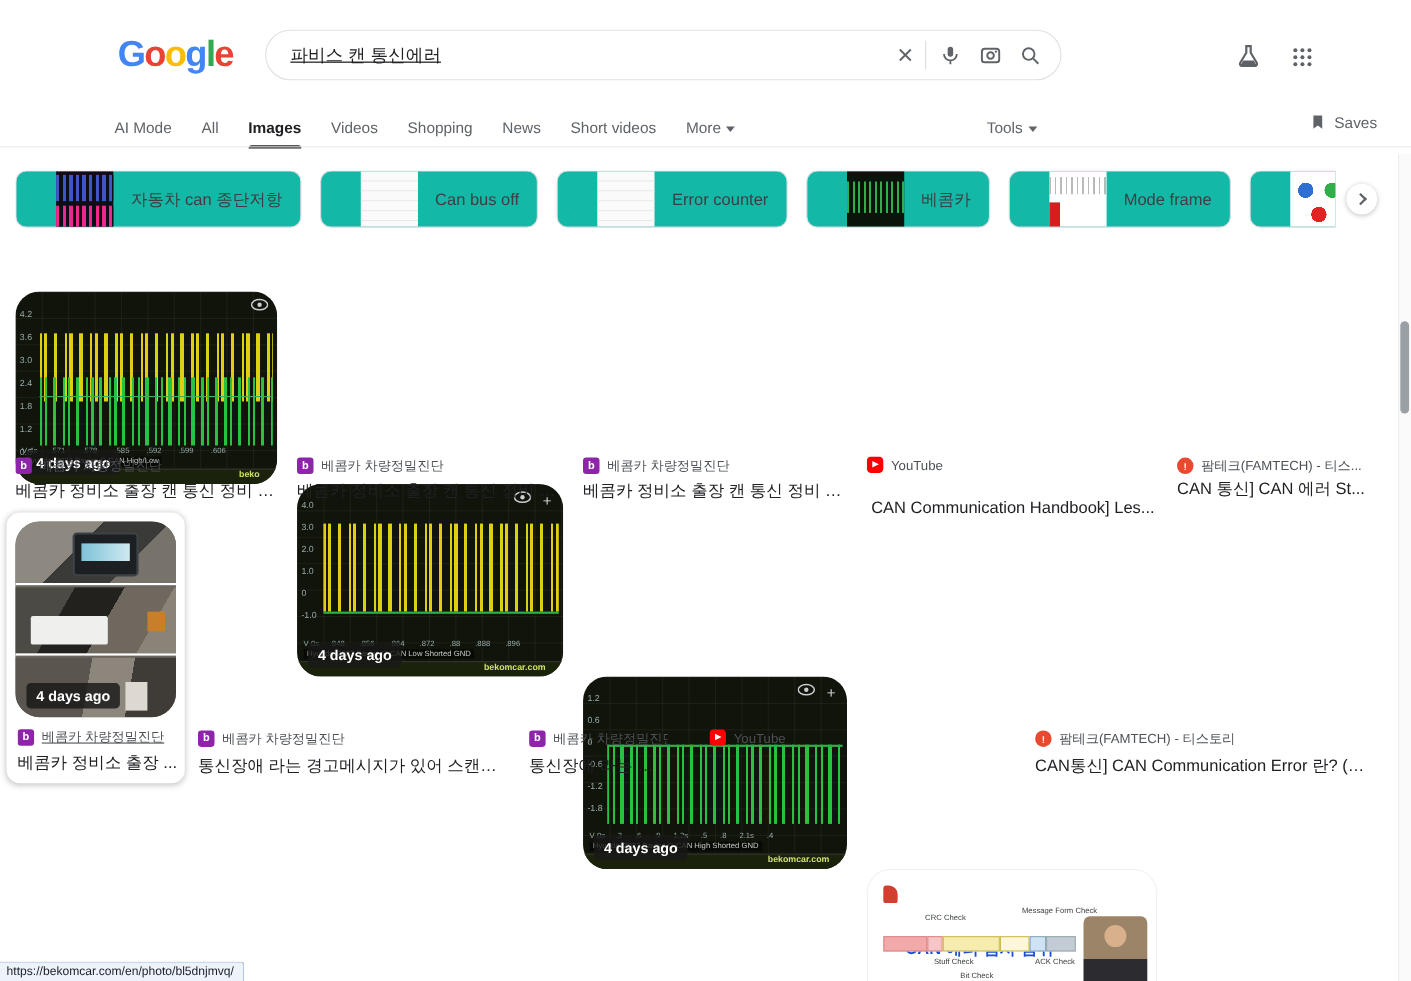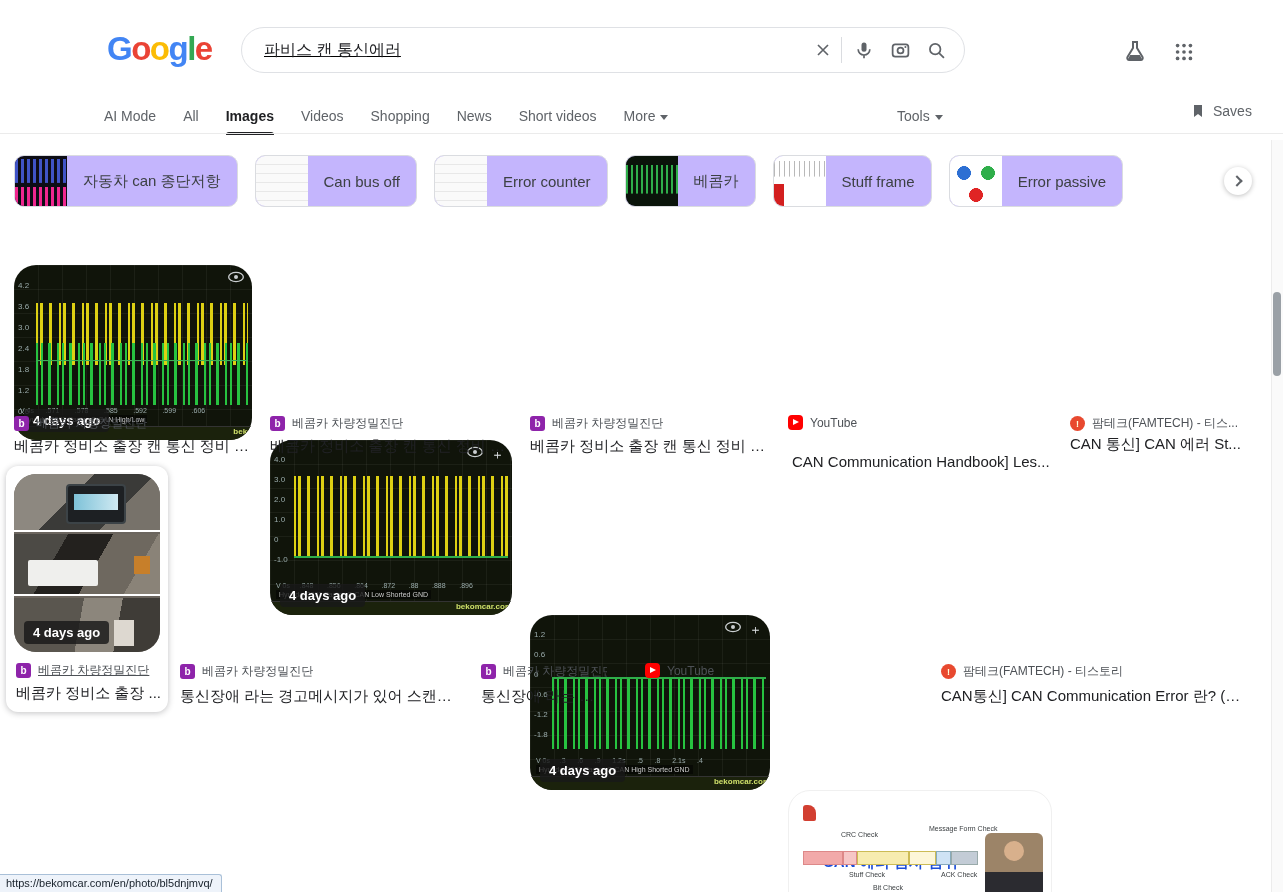--- a/index.html
+++ b/index.html
@@ -20,40 +20,40 @@
   
   .tabs { display:flex; align-items:center; gap:27px; font-size:14px; color:#5f6368; }
   .tab { padding:8px 0 11px; cursor:pointer; position:relative; }
   .tab.active { color:#202124; font-weight:bold; }
   .tab.active:after { content:""; position:absolute; left:0; right:0; bottom:0; height:3px; background:#202124; border-radius:3px 3px 0 0; }
   .caret { display:inline-block; width:0; height:0; border-left:4px solid transparent; border-right:4px solid transparent; border-top:5px solid #5f6368; margin-left:5px; vertical-align:middle; }
   .navline { position:absolute; left:0; right:0; top:133px; height:1px; background:#ebebeb; }
 
   
   .chiprow { display:flex; gap:17px; align-items:center; overflow:hidden; }
-  .chip { display:flex; align-items:center; height:52px; border:1px solid #dadce0; border-radius:10px; background:#c4b5fd; overflow:hidden; cursor:pointer; flex:0 0 auto; }
+  .chip { display:flex; align-items:center; height:52px; border:1px solid #dadce0; border-radius:10px; background:#14b8a6; overflow:hidden; cursor:pointer; flex:0 0 auto;padding-left:36px; }
   .chip .cthumb { width:52px; height:52px; flex:0 0 auto; }
   .chip .clabel { font-size:15px; color:#3c4043; padding:0 16px; white-space:nowrap; }
   .t-pinkblue { background-color:#0d0d16;
     background-image:repeating-linear-gradient(90deg,#4054c7 0 3px,#0d0d16 3px 6px),repeating-linear-gradient(90deg,#f0268f 0 3px,#0d0d16 3px 6px);
     background-size:100% 46%,100% 40%; background-position:0 4px,0 32px; background-repeat:no-repeat; }
   .t-greenwave { background-color:#0a140a;
     background-image:repeating-linear-gradient(90deg,#2fae4a 0 2px,rgba(0,0,0,0) 2px 5px);
     background-size:100% 55%; background-position:0 10px; background-repeat:no-repeat; }
   .t-white { background:#fafafa; background-image:linear-gradient(#e8e8e8 1px,transparent 1px); background-size:100% 9px; }
   .t-redframe { background:#fff; background-image:linear-gradient(90deg,#d31f1f 0 10px,transparent 10px),repeating-linear-gradient(90deg,#b9b9b9 0 1px,transparent 1px 5px); background-size:100% 45%,100% 30%; background-position:0 100%,0 6px; background-repeat:no-repeat; }
   .t-circles { background:#fff;
     background-image:radial-gradient(circle 7px at 14px 18px,#2d6fd3 98%,transparent),radial-gradient(circle 7px at 38px 18px,#2fae4a 98%,transparent),radial-gradient(circle 7px at 26px 40px,#e02424 98%,transparent); }
   .chip-chevron { width:28px; height:28px; border-radius:50%; background:#fff; box-shadow:0 1px 5px rgba(0,0,0,.25); display:flex; align-items:center; justify-content:center; cursor:pointer; }
   .chev { width:8px; height:8px; border-right:2px solid #5f6368; border-top:2px solid #5f6368; transform:rotate(45deg); margin-left:-3px; }
 
   
   .thumb { border-radius:22px; overflow:hidden; position:relative; cursor:pointer; }
   .badge { position:absolute; left:10px; bottom:8px; background:rgba(25,25,25,.82); color:#fff; font-size:13px; font-weight:bold; padding:4px 9px; border-radius:4px; }
-  .wm { position:absolute; right:0; bottom:4px; font-size:8px; font-weight:bold; color:#cfe06a;margin-left:14px; }
+  .wm { position:absolute; right:16px; bottom:4px; font-size:8px; font-weight:bold; color:#cfe06a;margin-left:14px; }
   .srcline { display:flex; align-items:center; gap:7px; font-size:12px; color:#4d5156; white-space:nowrap; overflow:hidden; }
   .favicon { width:15px; height:15px; border-radius:3px; flex:0 0 auto; display:flex; align-items:center; justify-content:center; }
   .fav-b { background:#8e24aa; color:#fff; font-size:10px; font-weight:bold; }
   .fav-yt { background:#f00; border-radius:4px; position:relative; }
   .fav-yt:after { content:""; position:absolute; left:5px; top:4px; border-left:6px solid #fff; border-top:3.5px solid transparent; border-bottom:3.5px solid transparent; }
   .fav-fam { background:#e8492f; border-radius:50%; color:#ffd; font-size:9px; font-weight:bold; }
   .rtitle { font-size:15px; color:#202124; margin-top:4px; white-space:nowrap; overflow:hidden; text-overflow:ellipsis; }
 
   
   .scope { background-color:#10140a;
@@ -170,21 +170,21 @@
     <div class="chip">
         <div class="cthumb t-white"></div>
         <div class="clabel">Error counter</div>
       </div>
     <div class="chip">
         <div class="cthumb t-greenwave"></div>
         <div class="clabel">베콤카</div>
       </div>
     <div class="chip">
         <div class="cthumb t-redframe"></div>
-        <div class="clabel">Stuff frame</div>
+        <div class="clabel">Mode frame</div>
       </div>
     <div class="chip">
         <div class="cthumb t-circles"></div>
         <div class="clabel">Error passive</div>
       </div>
 
   </div>
   <div class="abs chip-chevron" style="left:1224px; top:167px;">
       <span class="chev"></span>
     </div>

